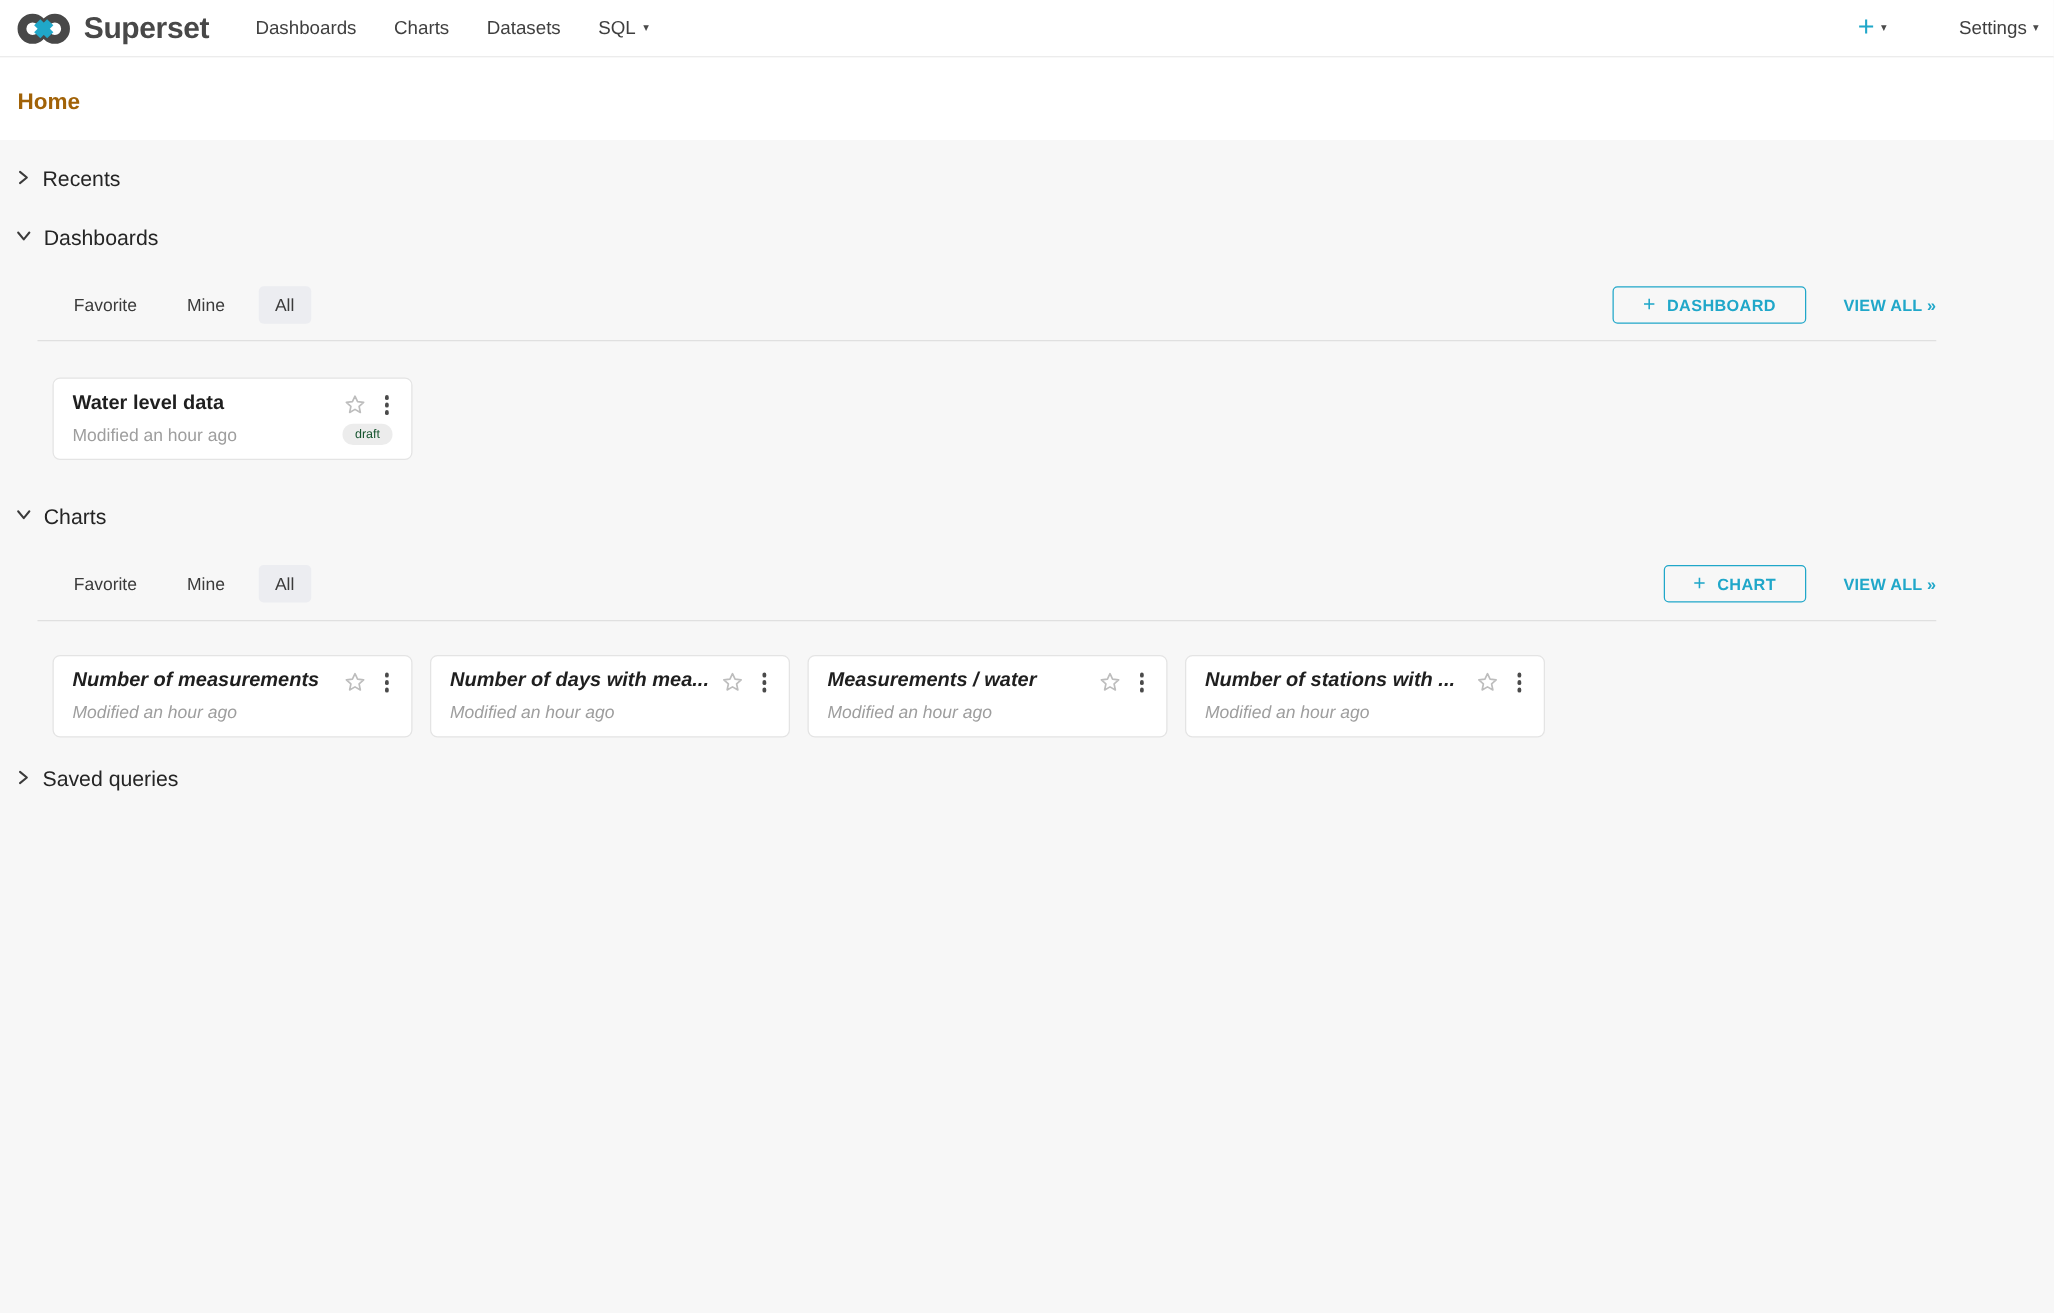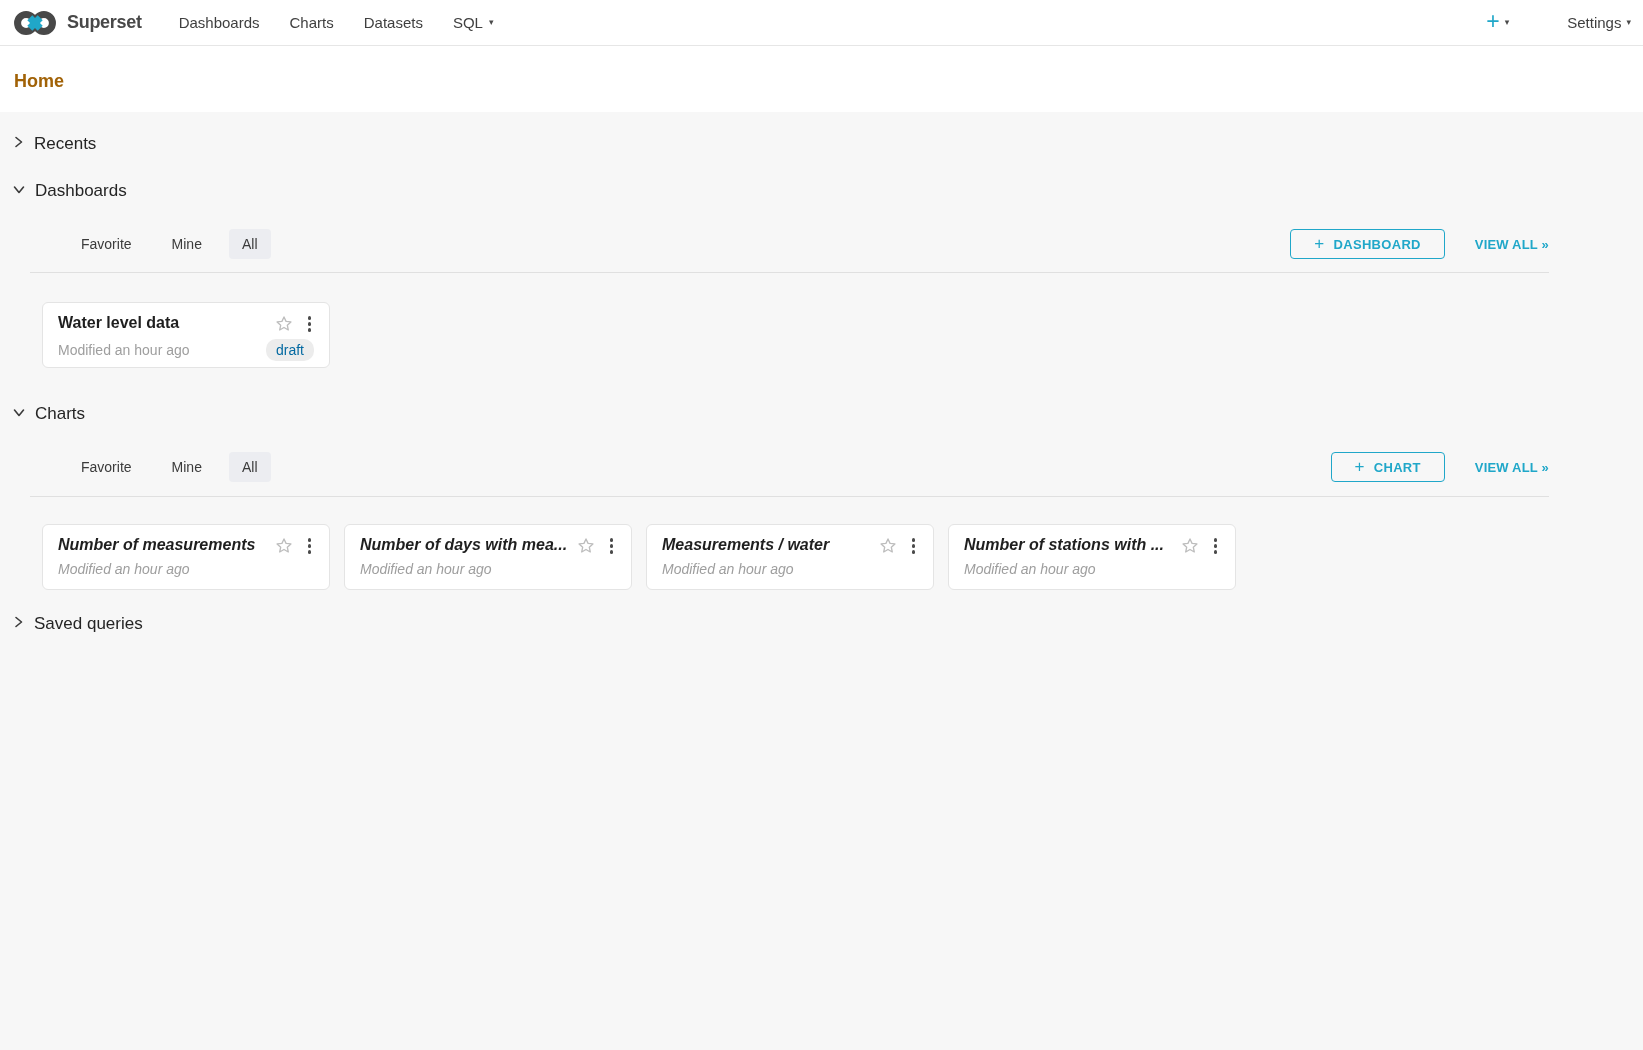--- a/index.html
+++ b/index.html
@@ -2,42 +2,42 @@
 <html><head>
 <meta charset="utf-8">
 <style>
   * { margin:0; padding:0; box-sizing:border-box; }
   html,body { width:1643px; height:1050px; }
   body { font-family:"Liberation Sans", sans-serif; background:#F7F7F7; color:#3b3b3b; overflow:hidden; }
 
   
   .navbar { display:flex; align-items:center; height:46px; background:#fff; border-bottom:1px solid #E6E6E6; padding:0 10px 0 12px; }
   .logo { display:flex; align-items:center; gap:9px; margin-right:22px; cursor:pointer; }
-  .brand { font-size:18px; font-weight:700; color:#484848; letter-spacing:-0.3px; }
+  .brand { font-size:24px; font-weight:700; color:#484848; letter-spacing:-0.3px; }
   .nav-links { display:flex; align-items:center; height:100%; }
   .nav-item { padding:0 15px; font-size:15px; color:#3f3f3f; height:100%; display:flex; align-items:center; gap:6px; cursor:pointer; }
   .caret { font-size:9px; color:#4a4a4a; line-height:1; }
   .nav-right { margin-left:auto; display:flex; align-items:center; gap:32px; }
   .plus-group { display:flex; align-items:center; gap:5px; cursor:pointer; }
   .plus-glyph { color:#20A7C9; font-size:23px; font-weight:400; line-height:1; margin-top:-3px; }
   .settings-group { display:flex; align-items:center; gap:5px; font-size:15px; color:#3f3f3f; cursor:pointer; padding-right:2px;margin-left:26px; }
 
   
   .title-bar { background:#fff; height:66px; display:flex; align-items:center; padding:4px 14px 0; }
   .page-title { font-size:18px; font-weight:700; color:#a16207; }
 
   
   .content { height:938px; padding-top:20px; background:#F7F7F7; }
   .section-header { display:flex; align-items:center; gap:9px; padding:0 14px 0 12px; height:24px; cursor:pointer; }
   .section-label { font-size:17px; color:#252525; }
   .mt-dash { margin-top:23px; }
   .mt-charts { margin-top:34px; }
   .mt-saved { margin-top:22px; }
 
-  .sub-row { display:flex; align-items:center; margin-top:26px; height:30px; padding-left:68px; padding-right:94px; }
+  .sub-row { display:flex; align-items:center; margin-top:26px; height:30px; padding-left:46px; padding-right:94px; }
   .tabs { display:flex; align-items:center; gap:14px; }
   .tab { padding:0 13px; height:30px; display:flex; align-items:center; font-size:14px; color:#3b3b3b; border-radius:4px; cursor:pointer; }
   .tab.active { background:#ECEDF1; }
   .actions { margin-left:auto; display:flex; align-items:center; }
   .btn-outline { display:flex; align-items:center; gap:9px; border:1px solid #20A7C9; color:#20A7C9; border-radius:4px; height:30px; padding:0 23px; font-size:13px; font-weight:700; letter-spacing:0.3px; background:transparent; cursor:pointer; font-family:inherit; }
   .btn-plus { font-size:17px; font-weight:400; margin-top:-1px; }
   .view-all { margin-left:30px; font-size:13px; font-weight:700; color:#20A7C9; letter-spacing:0.2px; cursor:pointer; white-space:nowrap; }
   .divider { height:1px; background:#E0E0E0; margin:13px 94px 0 30px; }
   .divider.charts-div { margin-top:14px; }
 
@@ -45,21 +45,21 @@
   .cards-row.charts-cards { margin-top:27px;font-style:italic; }
   .card { width:288px; height:66px; background:#fff; border:1px solid #E4E4E4; border-radius:6px; padding:11px 15px 0; cursor:pointer; }
   .card-top { display:flex; align-items:flex-start; }
   .card-title { flex:1; font-size:16px; font-weight:700; color:#1f1f1f; white-space:nowrap; overflow:hidden; }
   .card-icons { display:flex; align-items:center; gap:11px; margin-left:8px; }
   .star-btn { display:flex; cursor:pointer; }
   .kebab { display:flex; flex-direction:column; gap:2.5px; padding:2px 3px; cursor:pointer; }
   .kebab i { width:3.5px; height:3.5px; border-radius:50%; background:#4a4a4a; }
   .card-bottom { display:flex; align-items:center; margin-top:5px; }
   .modified { font-size:14px; color:#9E9E9E; flex:1; }
-  .badge { background:#ECECEC; color:#0369a1; font-size:14px; padding:3px 10px; border-radius:10px; }
+  .badge { background:#ECECEC; color:#14532d; font-size:10px; padding:3px 10px; border-radius:10px; }
 </style>
 </head>
 <body>
 
 <header class="navbar">
   <div class="logo">
     <span style="display:flex;">
       <svg width="46" height="30" viewBox="0 0 62 40">
         <circle cx="19" cy="20" r="11.5" fill="none" stroke="#484848" stroke-width="9.5"></circle>
         <circle cx="43" cy="20" r="11.5" fill="none" stroke="#484848" stroke-width="9.5"></circle>

